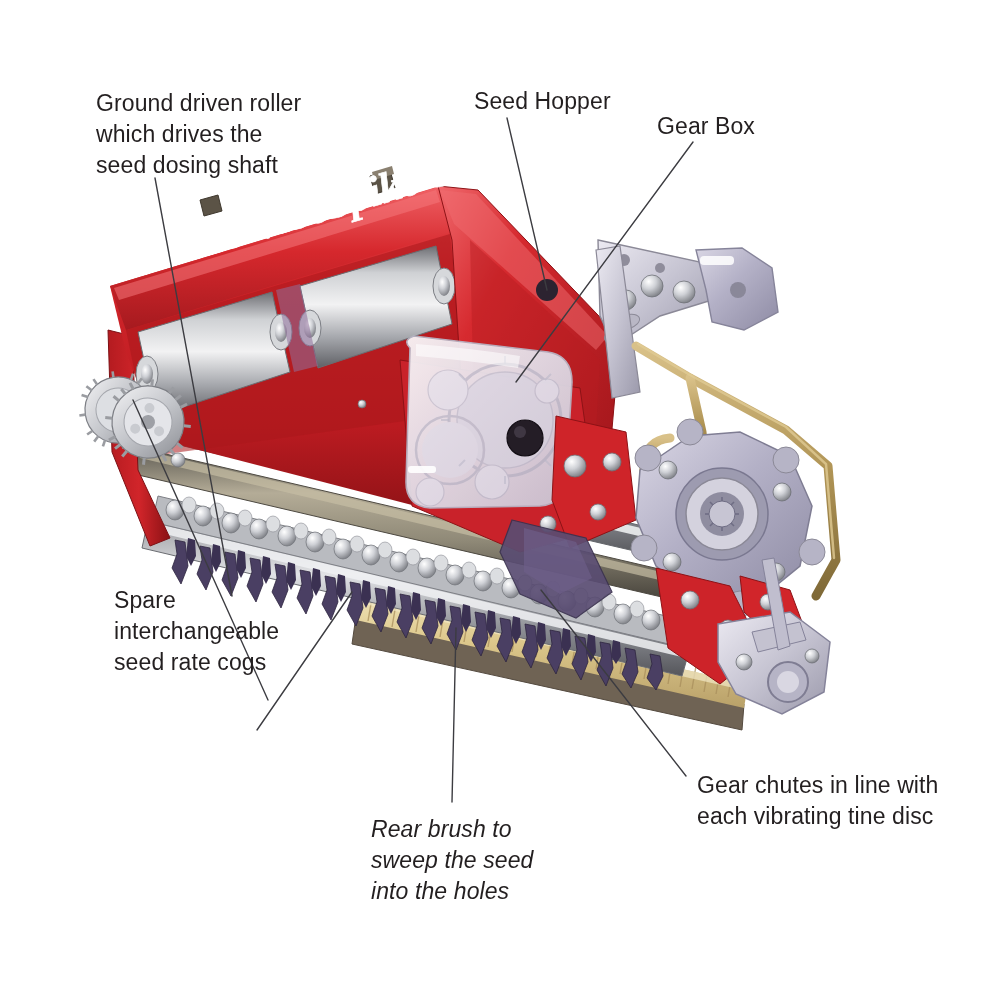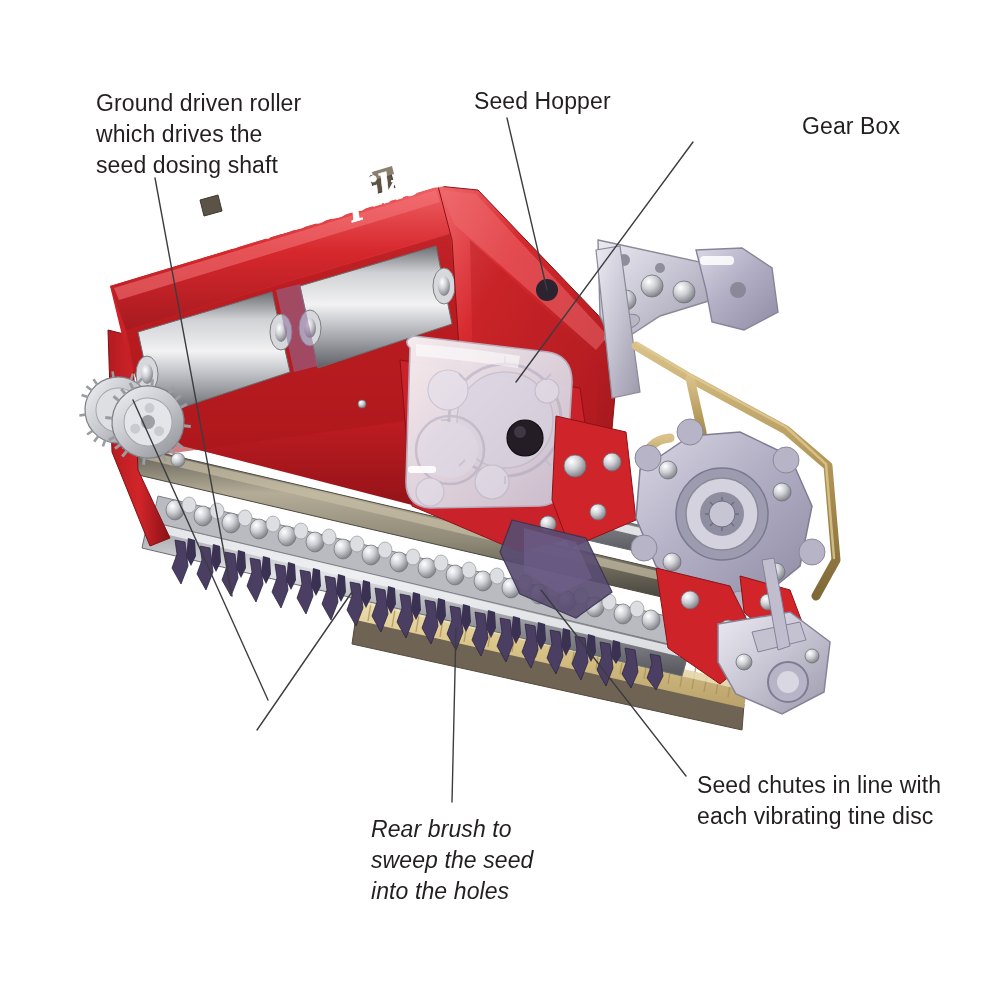--- a/index.html
+++ b/index.html
@@ -532,24 +532,27 @@
         <line x1="686" y1="776" x2="541" y2="590" stroke="#3c3c41"></line>
       </g>
   </svg>
 
   <div class="callout" style="left:96px;  top:88px;  width:330px;">Ground driven roller
 which drives the
 seed dosing shaft</div>
 
   <div class="callout" style="left:450px; top:86px;  width:260px;margin-left:24px;">Seed Hopper</div>
 
-  <div class="callout" style="left:680px; top:111px; width:220px;text-align:right;">Gear Box</div>
-
+  <div class="callout" style="left:657px; top:111px; width:220px;">Gear Box</div>
+
+  <div class="callout" style="left:114px; top:585px; width:280px;">Spare
+interchangeable
+seed rate cogs</div>
 
 
   <div class="callout" style="left:371px; top:814px; width:260px;font-style:italic;">Rear brush to
 sweep the seed
 into the holes</div>
 
-  <div class="callout" style="left:697px; top:770px; width:300px;">Seed chutes in line with
+  <div class="callout" style="left:697px; top:770px; width:300px;">Gear chutes in line with
 each vibrating tine disc</div>
 
 </div>
 
 </body></html>

